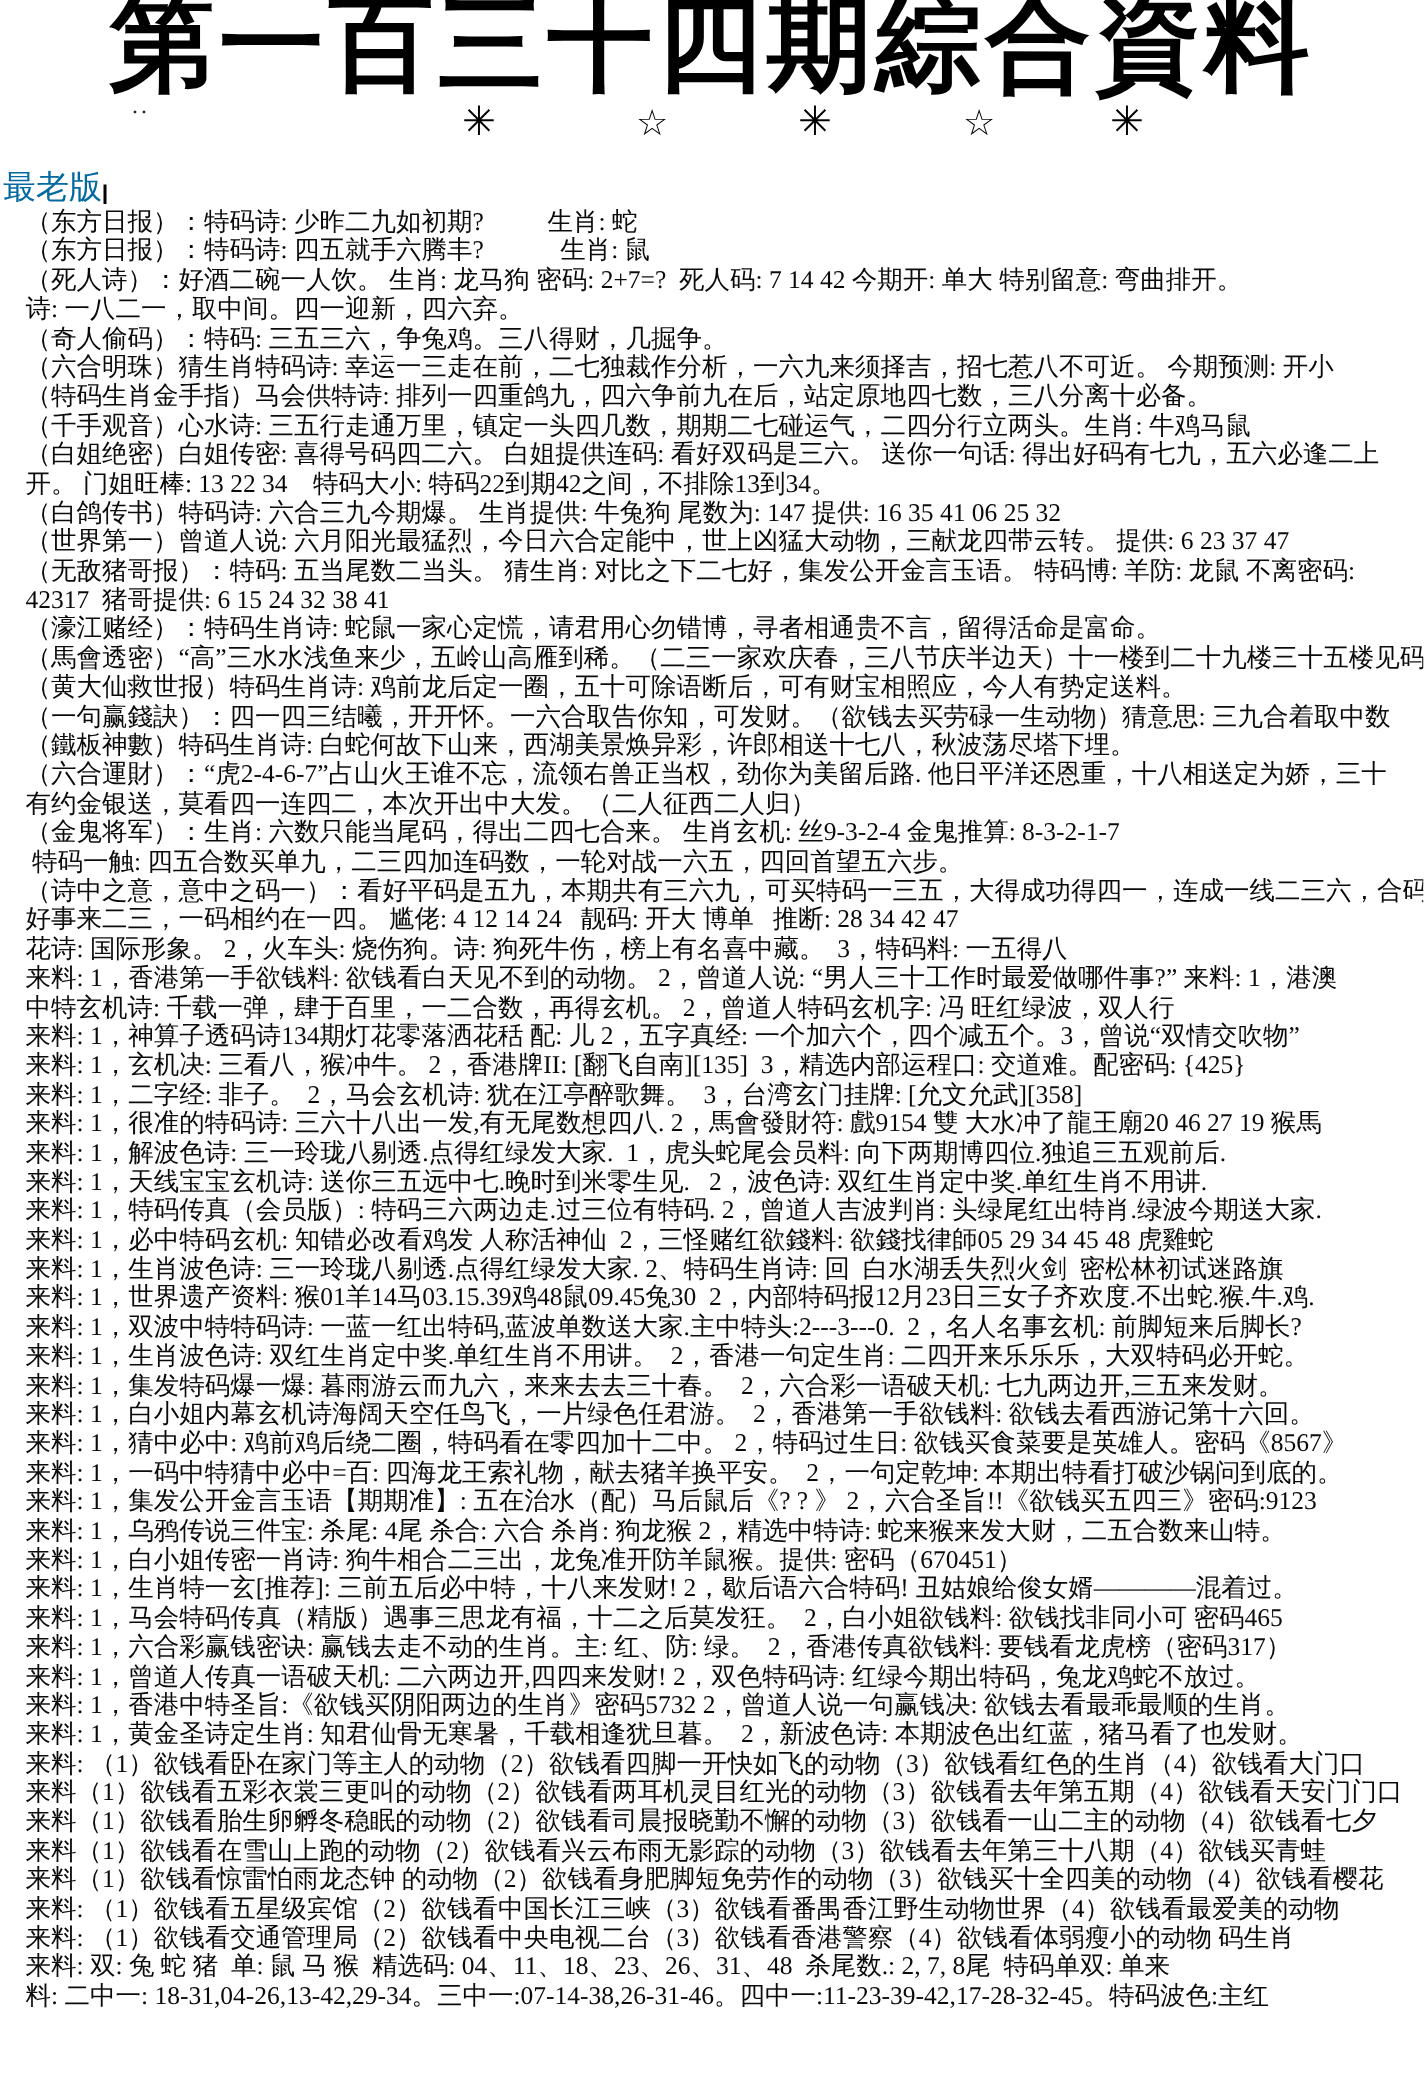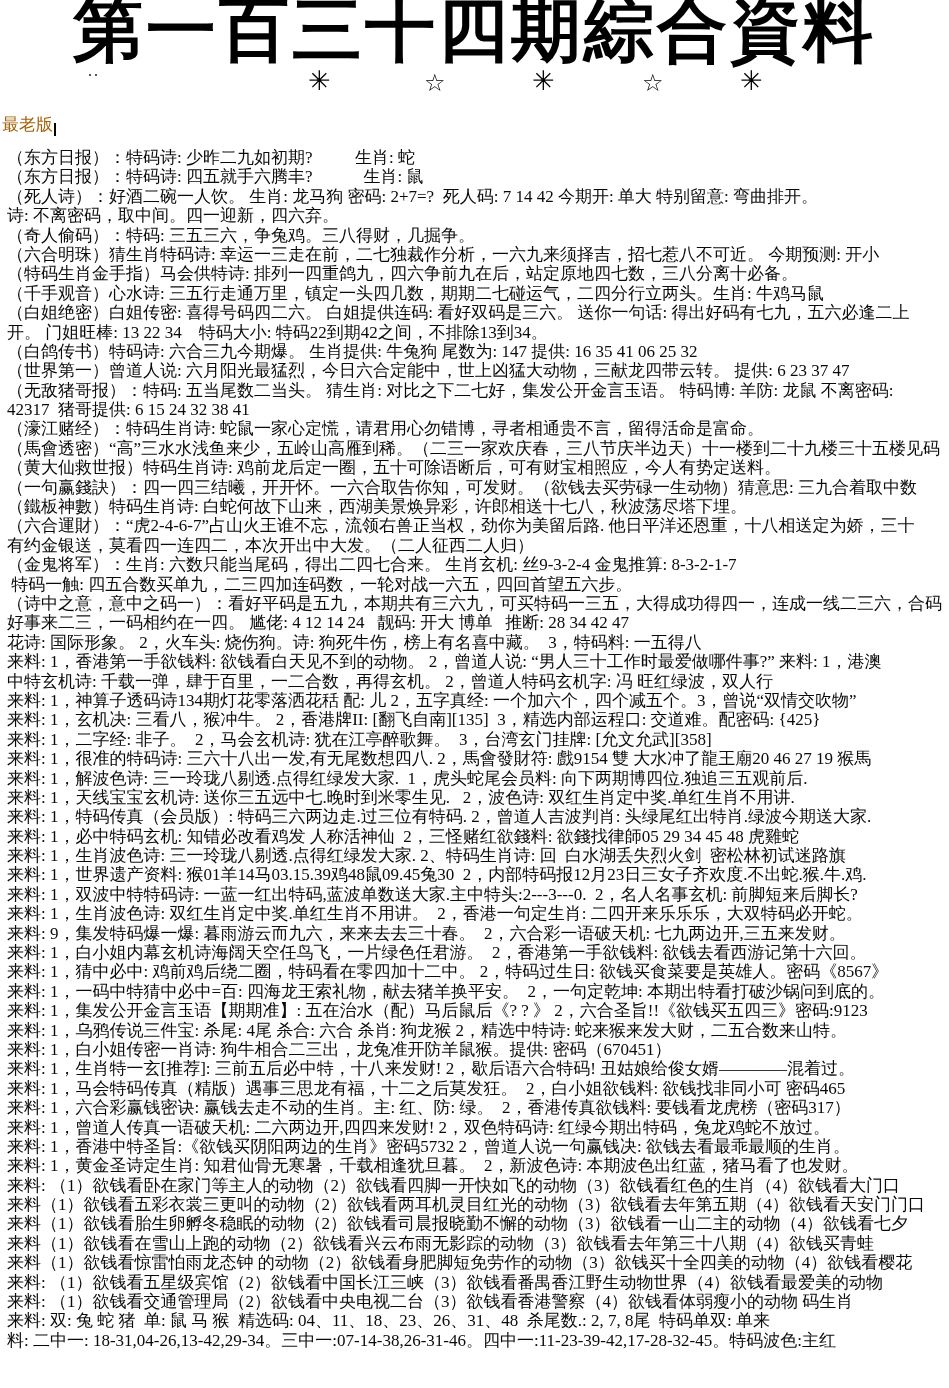--- a/index.html
+++ b/index.html
@@ -54,35 +54,35 @@
   .s2 { left: 532px; }
   .s3 { left: 642px; }
   .s4 { left: 740px; }
   .version-row {
     margin: 8px 0 0 2px;
     height: 26px;
     display: flex;
     align-items: center;
   }
   .version-label {
-    font-size: 17px;
+    font-size: 22px;
     line-height: 24px;
-    color: #a16207;
+    color: #0369a1;
   }
   .cursor-bar {
     display: inline-block;
     width: 2px;
     height: 13px;
     background: #000;
     margin-left: 1px;
     margin-top: 8px;
   }
   .body-lines {
-    margin-top: 10px;
-    padding-left: 7px;
+    margin-top: 0;
+    padding-left: 17px;
   }
   .line {
     font-size: 17px;
     line-height: 19.4px;
     height: 19.4px;
     white-space: pre;
     overflow: hidden;
     color: #0a0a0a;
   }
 </style>
@@ -104,21 +104,21 @@
 
   <div class="version-row">
     <span class="version-label">最老版</span>
     <span class="cursor-bar"></span>
   </div>
 
   <div class="body-lines">
       <div class="line">（东方日报）：特码诗: 少昨二九如初期?          生肖: 蛇</div>
       <div class="line">（东方日报）：特码诗: 四五就手六腾丰?            生肖: 鼠</div>
       <div class="line">（死人诗）：好酒二碗一人饮。 生肖: 龙马狗 密码: 2+7=?  死人码: 7 14 42 今期开: 单大 特别留意: 弯曲排开。</div>
-      <div class="line">诗: 不离密码，取中间。四一迎新，四六弃。</div>
+      <div class="line">诗: 一八二一，取中间。四一迎新，四六弃。</div>
       <div class="line">（奇人偷码）：特码: 三五三六，争兔鸡。三八得财，几掘争。</div>
       <div class="line">（六合明珠）猜生肖特码诗: 幸运一三走在前，二七独裁作分析，一六九来须择吉，招七惹八不可近。 今期预测: 开小</div>
       <div class="line">（特码生肖金手指）马会供特诗: 排列一四重鸽九，四六争前九在后，站定原地四七数，三八分离十必备。</div>
       <div class="line">（千手观音）心水诗: 三五行走通万里，镇定一头四几数，期期二七碰运气，二四分行立两头。生肖: 牛鸡马鼠</div>
       <div class="line">（白姐绝密）白姐传密: 喜得号码四二六。 白姐提供连码: 看好双码是三六。 送你一句话: 得出好码有七九，五六必逢二上</div>
       <div class="line">开。 门姐旺棒: 13 22 34    特码大小: 特码22到期42之间，不排除13到34。</div>
       <div class="line">（白鸽传书）特码诗: 六合三九今期爆。 生肖提供: 牛兔狗 尾数为: 147 提供: 16 35 41 06 25 32</div>
       <div class="line">（世界第一）曾道人说: 六月阳光最猛烈，今日六合定能中，世上凶猛大动物，三献龙四带云转。 提供: 6 23 37 47</div>
       <div class="line">（无敌猪哥报）：特码: 五当尾数二当头。 猜生肖: 对比之下二七好，集发公开金言玉语。 特码博: 羊防: 龙鼠 不离密码:</div>
       <div class="line">42317  猪哥提供: 6 15 24 32 38 41</div>
@@ -141,21 +141,21 @@
       <div class="line">来料: 1，二字经: 非子。  2，马会玄机诗: 犹在江亭醉歌舞。  3，台湾玄门挂牌: [允文允武][358]</div>
       <div class="line">来料: 1，很准的特码诗: 三六十八出一发,有无尾数想四八. 2，馬會發財符: 戲9154 雙 大水冲了龍王廟20 46 27 19 猴馬</div>
       <div class="line">来料: 1，解波色诗: 三一玲珑八剔透.点得红绿发大家.  1，虎头蛇尾会员料: 向下两期博四位.独追三五观前后.</div>
       <div class="line">来料: 1，天线宝宝玄机诗: 送你三五远中七.晚时到米零生见.   2，波色诗: 双红生肖定中奖.单红生肖不用讲.</div>
       <div class="line">来料: 1，特码传真（会员版）: 特码三六两边走.过三位有特码. 2，曾道人吉波判肖: 头绿尾红出特肖.绿波今期送大家.</div>
       <div class="line">来料: 1，必中特码玄机: 知错必改看鸡发 人称活神仙  2，三怪赌红欲錢料: 欲錢找律師05 29 34 45 48 虎雞蛇</div>
       <div class="line">来料: 1，生肖波色诗: 三一玲珑八剔透.点得红绿发大家. 2、特码生肖诗: 回  白水湖丢失烈火剑  密松林初试迷路旗</div>
       <div class="line">来料: 1，世界遗产资料: 猴01羊14马03.15.39鸡48鼠09.45兔30  2，内部特码报12月23日三女子齐欢度.不出蛇.猴.牛.鸡.</div>
       <div class="line">来料: 1，双波中特特码诗: 一蓝一红出特码,蓝波单数送大家.主中特头:2---3---0.  2，名人名事玄机: 前脚短来后脚长?</div>
       <div class="line">来料: 1，生肖波色诗: 双红生肖定中奖.单红生肖不用讲。  2，香港一句定生肖: 二四开来乐乐乐，大双特码必开蛇。</div>
-      <div class="line">来料: 9，集发特码爆一爆: 暮雨游云而九六，来来去去三十春。  2，六合彩一语破天机: 七九两边开,三五来发财。</div>
+      <div class="line">来料: 1，集发特码爆一爆: 暮雨游云而九六，来来去去三十春。  2，六合彩一语破天机: 七九两边开,三五来发财。</div>
       <div class="line">来料: 1，白小姐内幕玄机诗海阔天空任鸟飞，一片绿色任君游。  2，香港第一手欲钱料: 欲钱去看西游记第十六回。</div>
       <div class="line">来料: 1，猜中必中: 鸡前鸡后绕二圈，特码看在零四加十二中。 2，特码过生日: 欲钱买食菜要是英雄人。密码《8567》</div>
       <div class="line">来料: 1，一码中特猜中必中=百: 四海龙王索礼物，献去猪羊换平安。  2，一句定乾坤: 本期出特看打破沙锅问到底的。</div>
       <div class="line">来料: 1，集发公开金言玉语【期期准】: 五在治水（配）马后鼠后《? ? 》 2，六合圣旨!!《欲钱买五四三》密码:9123</div>
       <div class="line">来料: 1，乌鸦传说三件宝: 杀尾: 4尾 杀合: 六合 杀肖: 狗龙猴 2，精选中特诗: 蛇来猴来发大财，二五合数来山特。</div>
       <div class="line">来料: 1，白小姐传密一肖诗: 狗牛相合二三出，龙兔准开防羊鼠猴。提供: 密码（670451）</div>
       <div class="line">来料: 1，生肖特一玄[推荐]: 三前五后必中特，十八来发财! 2，歇后语六合特码! 丑姑娘给俊女婿————混着过。</div>
       <div class="line">来料: 1，马会特码传真（精版）遇事三思龙有福，十二之后莫发狂。  2，白小姐欲钱料: 欲钱找非同小可 密码465</div>
       <div class="line">来料: 1，六合彩赢钱密诀: 赢钱去走不动的生肖。主: 红、防: 绿。  2，香港传真欲钱料: 要钱看龙虎榜（密码317）</div>
       <div class="line">来料: 1，曾道人传真一语破天机: 二六两边开,四四来发财! 2，双色特码诗: 红绿今期出特码，兔龙鸡蛇不放过。</div>

